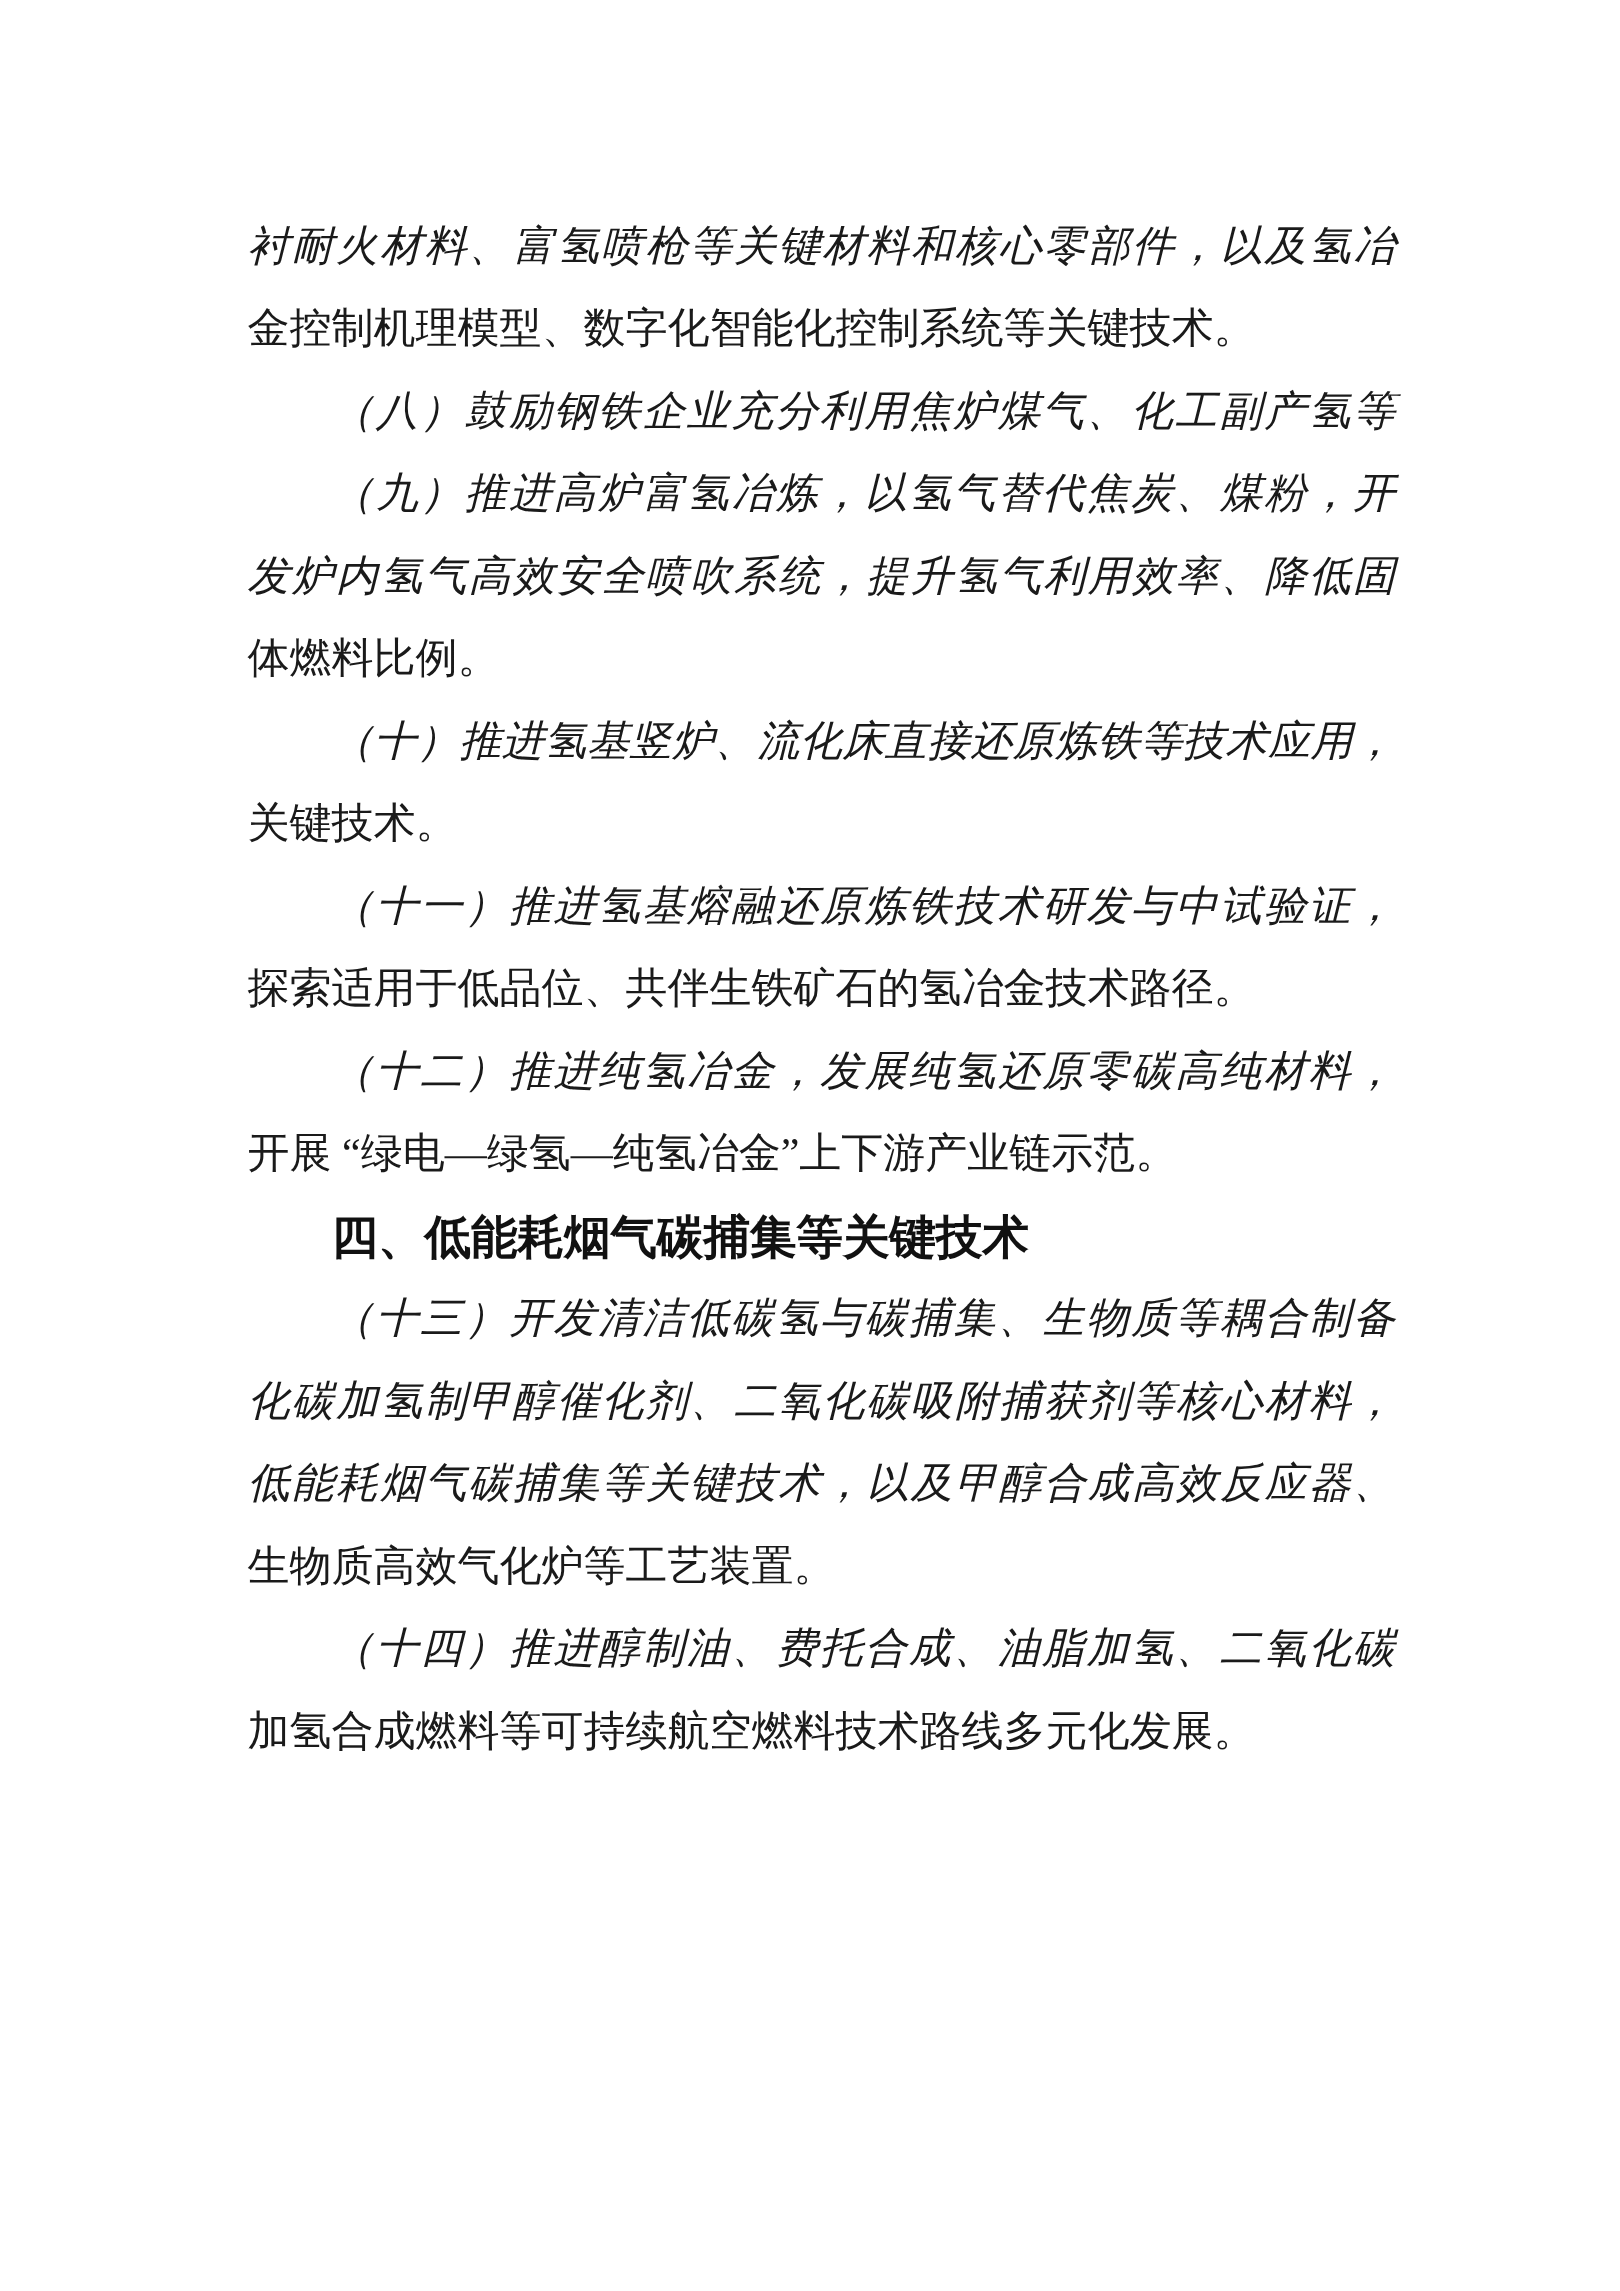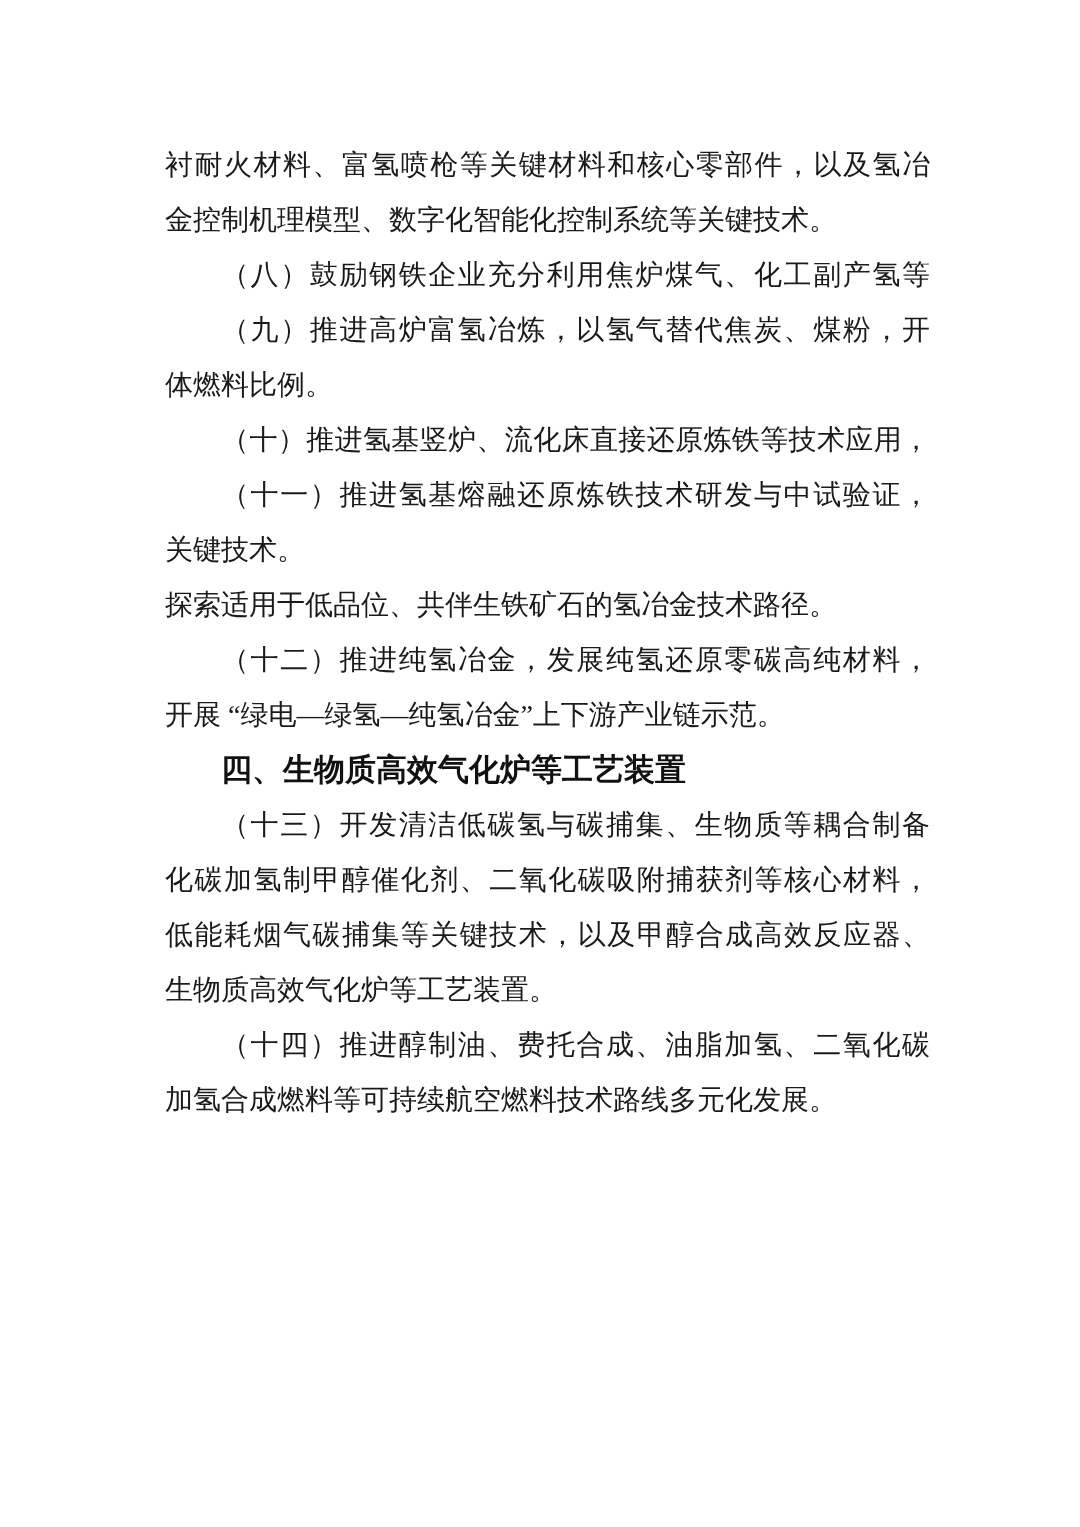--- a/index.html
+++ b/index.html
@@ -26,20 +26,21 @@
     line-height: 55px;
     font-size: 28px;
     color: #1a1a1a;
     white-space: nowrap;
     font-family: "Liberation Serif", serif;
   }
   .line.justify {
     white-space: normal;
     text-align: justify;
     text-align-last: justify;
+    font-style: italic;
   }
   .line.indent {
     text-indent: 56px;
   }
   .line.heading {
     font-family: "Liberation Sans", sans-serif;
     font-weight: bold;
     font-size: 31px;
     color: #111111;
   }
@@ -47,28 +48,29 @@
 </head>
 <body>
 
 <div class="page">
   <div class="content">
 
   <div class="line justify">衬耐火材料、富氢喷枪等关键材料和核心零部件，以及氢冶</div>
       <div class="line">金控制机理模型、数字化智能化控制系统等关键技术。</div>
       <div class="line justify indent">（八）鼓励钢铁企业充分利用焦炉煤气、化工副产氢等</div>
       <div class="line justify indent">（九）推进高炉富氢冶炼，以氢气替代焦炭、煤粉，开</div>
+      <div class="line justify">发炉内氢气高效安全喷吹系统，提升氢气利用效率、降低固</div>
       <div class="line">体燃料比例。</div>
       <div class="line justify indent">（十）推进氢基竖炉、流化床直接还原炼铁等技术应用，</div>
+      <div class="line">关键技术。</div>
       <div class="line justify indent">（十一）推进氢基熔融还原炼铁技术研发与中试验证，</div>
-      <div class="line">关键技术。</div>
       <div class="line">探索适用于低品位、共伴生铁矿石的氢冶金技术路径。</div>
       <div class="line justify indent">（十二）推进纯氢冶金，发展纯氢还原零碳高纯材料，</div>
       <div class="line">开展 “绿电—绿氢—纯氢冶金”上下游产业链示范。</div>
-      <div class="line indent heading">四、生物质高效气化炉等工艺装置</div>
+      <div class="line indent heading">四、低能耗烟气碳捕集等关键技术</div>
       <div class="line justify indent">（十三）开发清洁低碳氢与碳捕集、生物质等耦合制备</div>
       <div class="line justify">化碳加氢制甲醇催化剂、二氧化碳吸附捕获剂等核心材料，</div>
       <div class="line justify">低能耗烟气碳捕集等关键技术，以及甲醇合成高效反应器、</div>
       <div class="line">生物质高效气化炉等工艺装置。</div>
       <div class="line justify indent">（十四）推进醇制油、费托合成、油脂加氢、二氧化碳</div>
       <div class="line">加氢合成燃料等可持续航空燃料技术路线多元化发展。</div>
     </div>
 </div>
 
 </body></html>

